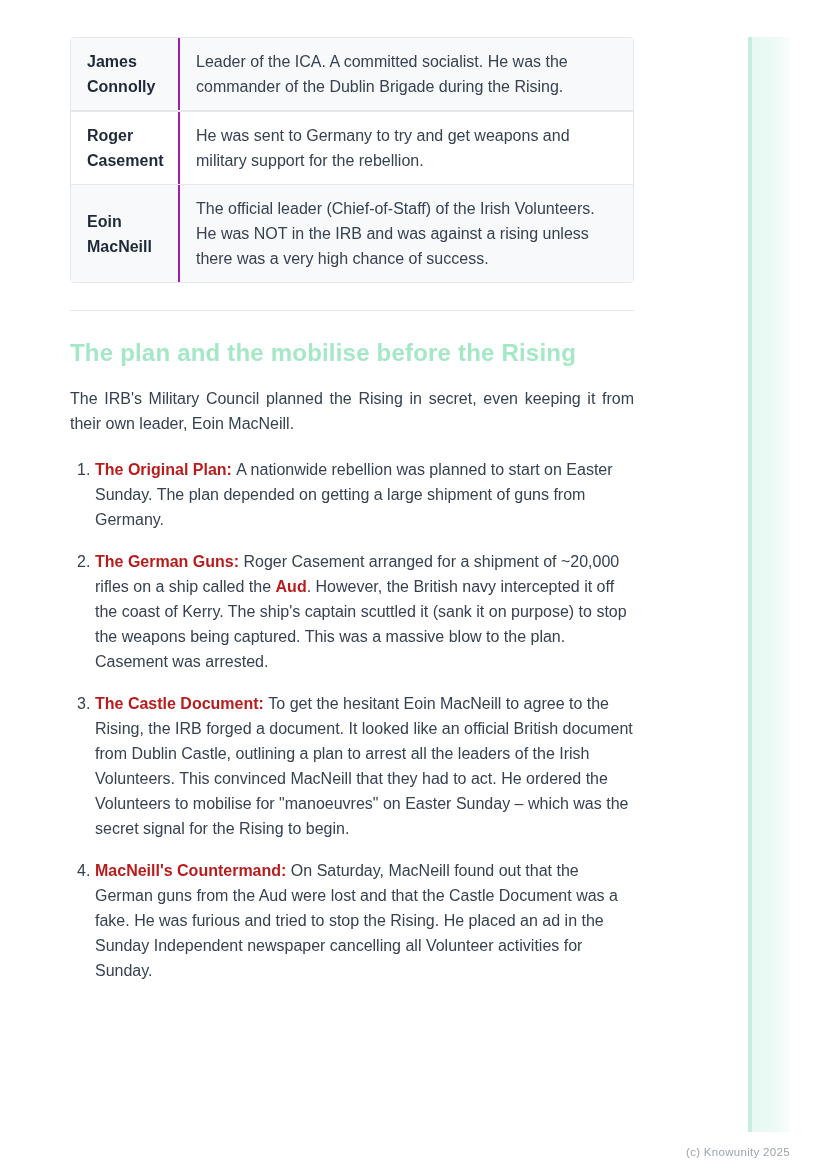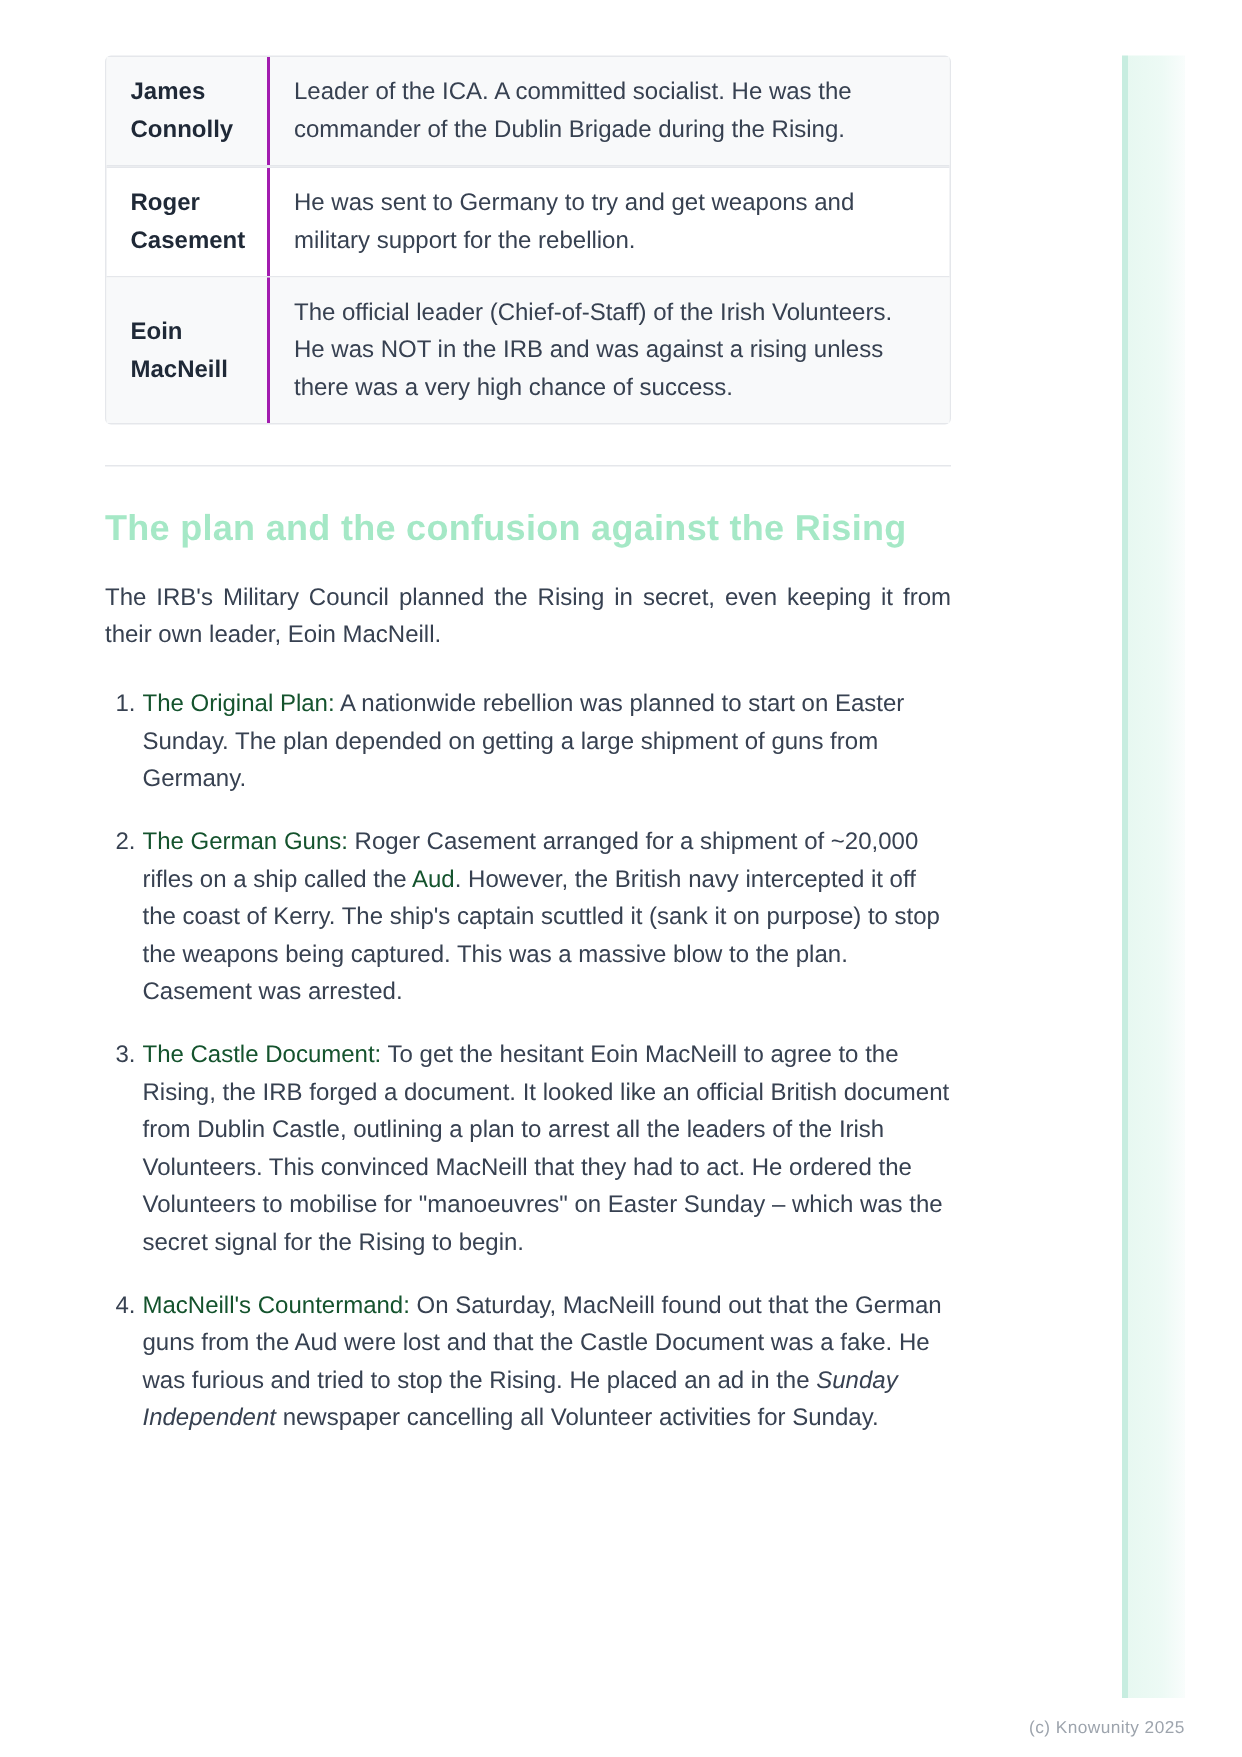--- a/index.html
+++ b/index.html
@@ -64,22 +64,22 @@
   .plan-list {
     list-style: none;
     margin: 21px 0 0 0; padding: 0;
   }
   .plan-list li {
     position: relative;
     padding-left: 25px;
     margin-bottom: 17px;
   }
   .plan-list .num { position: absolute; left: 7px; top: 0; }
-  .seg-bold { font-weight: normal; color: #14532d; }
-  .seg-italic { font-style: italic; }
+  .seg-bold { font-weight: bold; color: #b91c1c; }
+  .seg-italic { }
   .footer {
     position: absolute; left: 686px; top: 1101px;
     font-size: 11.5px; line-height: 14px;
     color: #9DA4AD; letter-spacing: 0.3px;
     white-space: nowrap;
     margin-top: 44px;
   }
 </style>
 </head>
 <body>
@@ -103,21 +103,21 @@
           <div class="t-desc">He was sent to Germany to try and get weapons and military support for the rebellion.</div>
         </div>
         <div class="t-row alt">
           <div class="t-name">Eoin MacNeill</div>
           <div class="t-desc">The official leader (Chief-of-Staff) of the Irish Volunteers. He was NOT in the IRB and was against a rising unless there was a very high chance of success.</div>
         </div>
       </div>
 
     <hr class="divider">
 
-    <h2 class="section-heading" style="color: rgb(165, 232, 198);">The plan and the confusion against the Rising</h2>
+    <h2 class="section-heading" style="color: rgb(165, 232, 198);">The plan and the mobilise before the Rising</h2>
 
     <p class="intro">The IRB's Military Council planned the Rising in secret, even keeping it from their own leader, Eoin MacNeill.</p>
 
     <ol class="plan-list">
         <li><span class="num">1.</span><span class="seg-bold">The Original Plan: </span><span class="seg-normal">A nationwide rebellion was planned to start on Easter Sunday. The plan depended on getting a large shipment of guns from Germany.</span></li>
         <li><span class="num">2.</span><span class="seg-bold">The German Guns: </span><span class="seg-normal">Roger Casement arranged for a shipment of ~20,000 rifles on a ship called the </span><span class="seg-bold">Aud</span><span class="seg-normal">. However, the British navy intercepted it off the coast of Kerry. The ship's captain scuttled it (sank it on purpose) to stop the weapons being captured. This was a massive blow to the plan. Casement was arrested.</span></li>
         <li><span class="num">3.</span><span class="seg-bold">The Castle Document: </span><span class="seg-normal">To get the hesitant Eoin MacNeill to agree to the Rising, the IRB forged a document. It looked like an official British document from Dublin Castle, outlining a plan to arrest all the leaders of the Irish Volunteers. This convinced MacNeill that they had to act. He ordered the Volunteers to mobilise for "manoeuvres" on Easter Sunday – which was the secret signal for the Rising to begin.</span></li>
         <li><span class="num">4.</span><span class="seg-bold">MacNeill's Countermand: </span><span class="seg-normal">On Saturday, MacNeill found out that the German guns from the Aud were lost and that the Castle Document was a fake. He was furious and tried to stop the Rising. He placed an ad in the </span><span class="seg-italic">Sunday Independent</span><span class="seg-normal"> newspaper cancelling all Volunteer activities for Sunday.</span></li>
       </ol>
 

